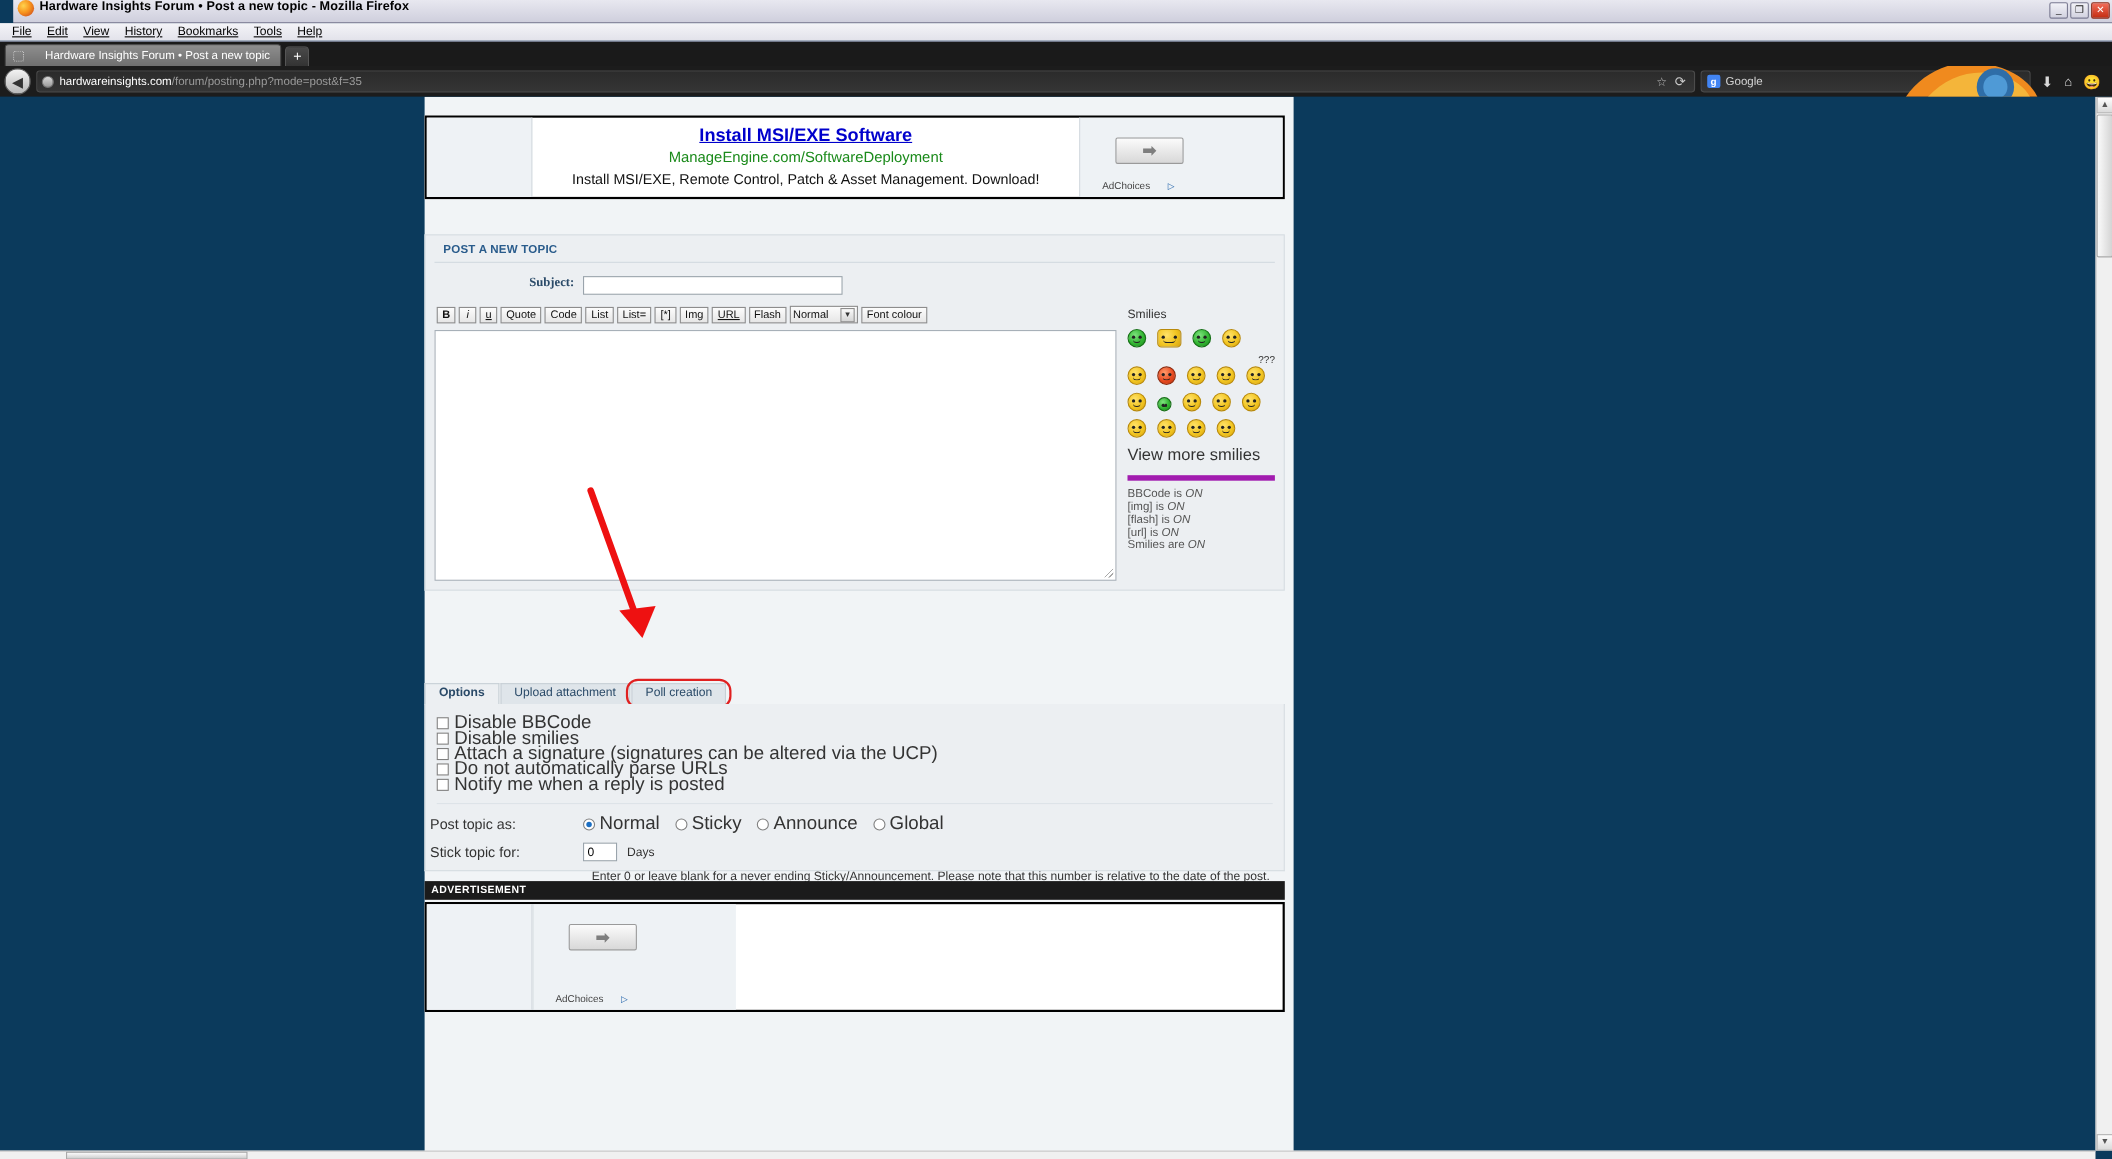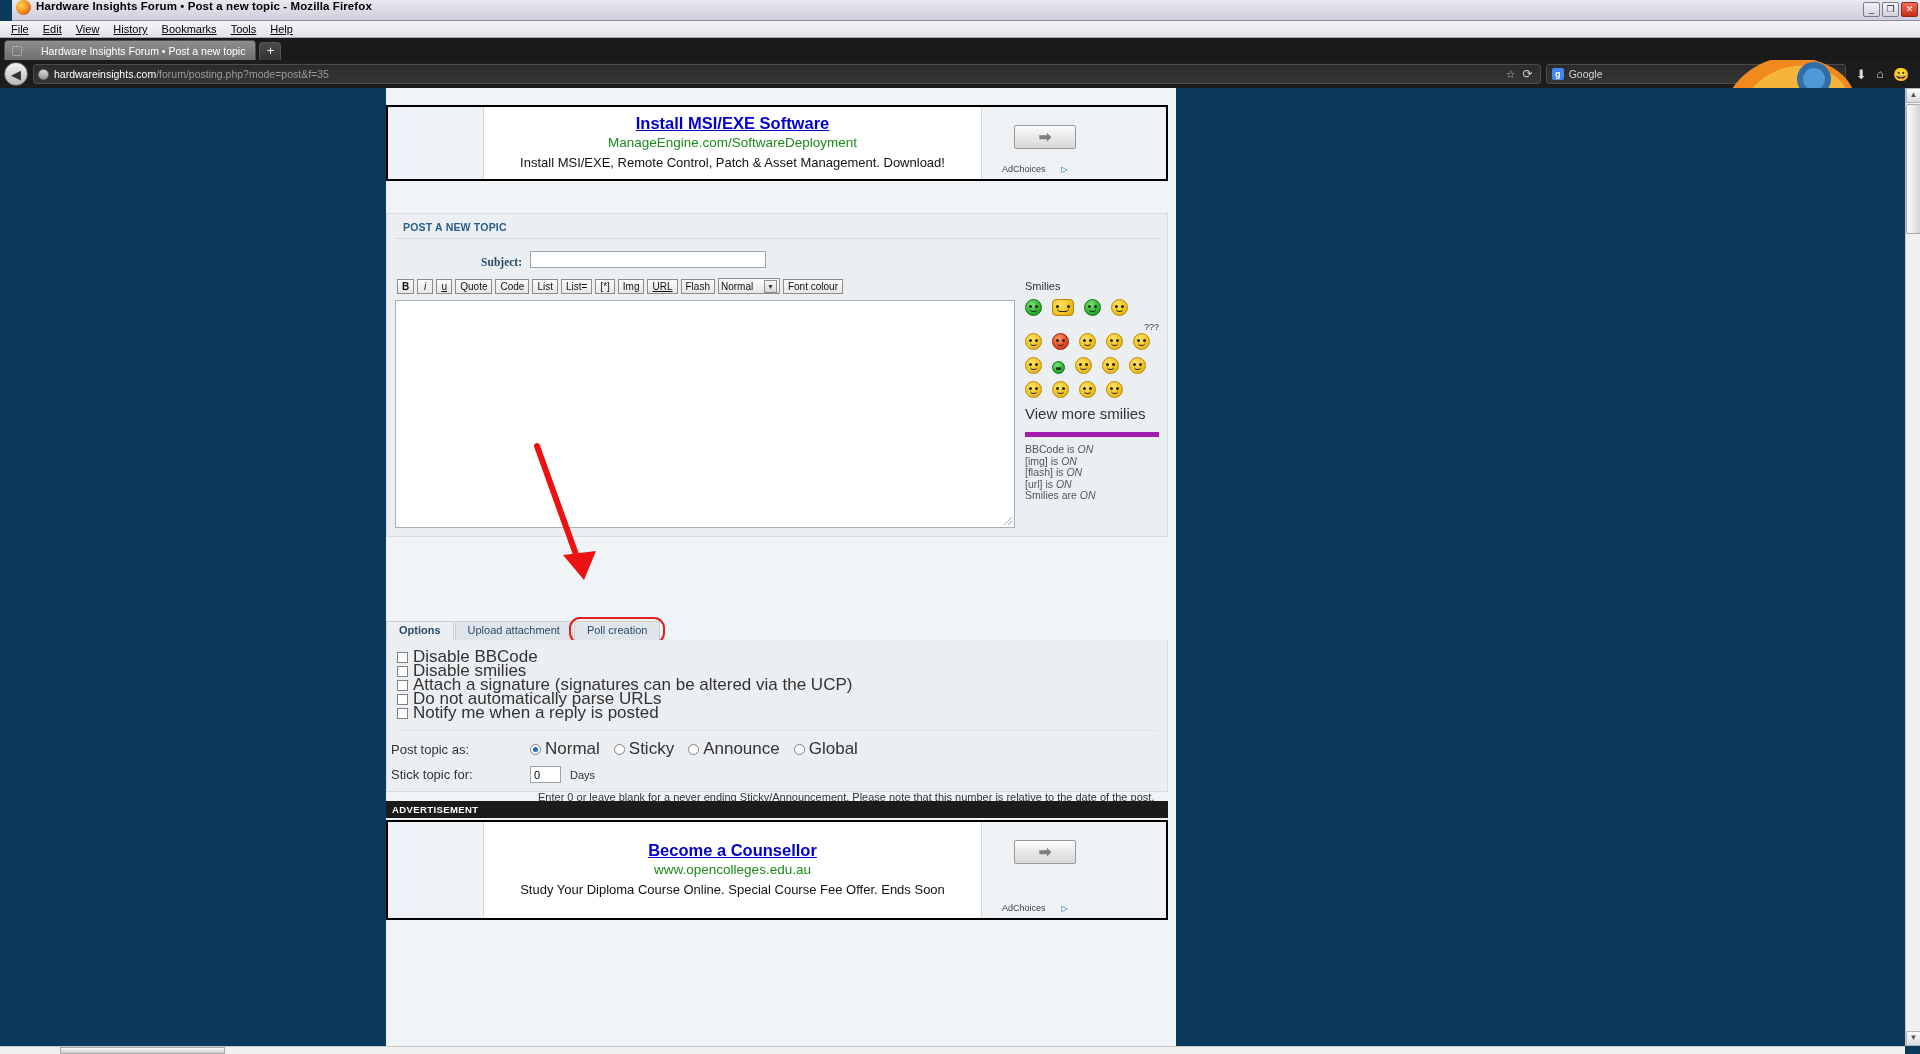--- a/index.html
+++ b/index.html
@@ -188,21 +188,21 @@
   }
   .panel {
     position:absolute; left:0; top:125px; width:782px;
     background:#eceff2; border:1px solid #d6dde2;
   }
   .panel-head {
     font-size:10.5px; font-weight:bold; color:#2a5c8c;
     padding:7px 8px 5px 8px; letter-spacing:0.2px;
     border-bottom:1px solid #d3dae0; margin:0 8px;
   }
-  .row-subject { display:flex; align-items:flex-end; padding:12px 8px 10px 0; }
+  .row-subject { display:flex; align-items:flex-start; padding:12px 8px 10px 0; }
   .lbl-subject {
     width:143px; text-align:right; padding-right:8px;
     font-size:11.5px; font-weight:bold; color:#2a4a68;
     font-family:"Liberation Serif", serif;
   }
   .inp-subject {
     width:236px; height:17px; background:#fff;
     border:1px solid #9aa4ac; font-size:11px; padding:0 3px;
   }
 
@@ -689,25 +689,20 @@
         <span class="days-lbl">Days</span>
       </div>
 
       <div class="hint">Enter 0 or leave blank for a never ending Sticky/Announcement. Please note that this number is relative to the date of the post.</div>
     </div>
 
     <div class="adv-header">ADVERTISEMENT</div>
 
     <div class="ad-bottom">
       <div class="ad-left"></div>
-      <div class="ad-mid">
-        <div class="ad-title">Become a Counsellor</div>
-        <div class="ad-url">www.opencolleges.edu.au</div>
-        <div class="ad-desc">Study Your Diploma Course Online. Special Course Fee Offer. Ends Soon</div>
-      </div>
       <div class="ad-right">
         <div class="ad-arrow-btn">
           <span class="arrow-glyph">➡</span>
         </div>
         <div class="adchoices">
           <span>AdChoices</span>
           <span class="tri">▷</span>
         </div>
       </div>
     </div>

